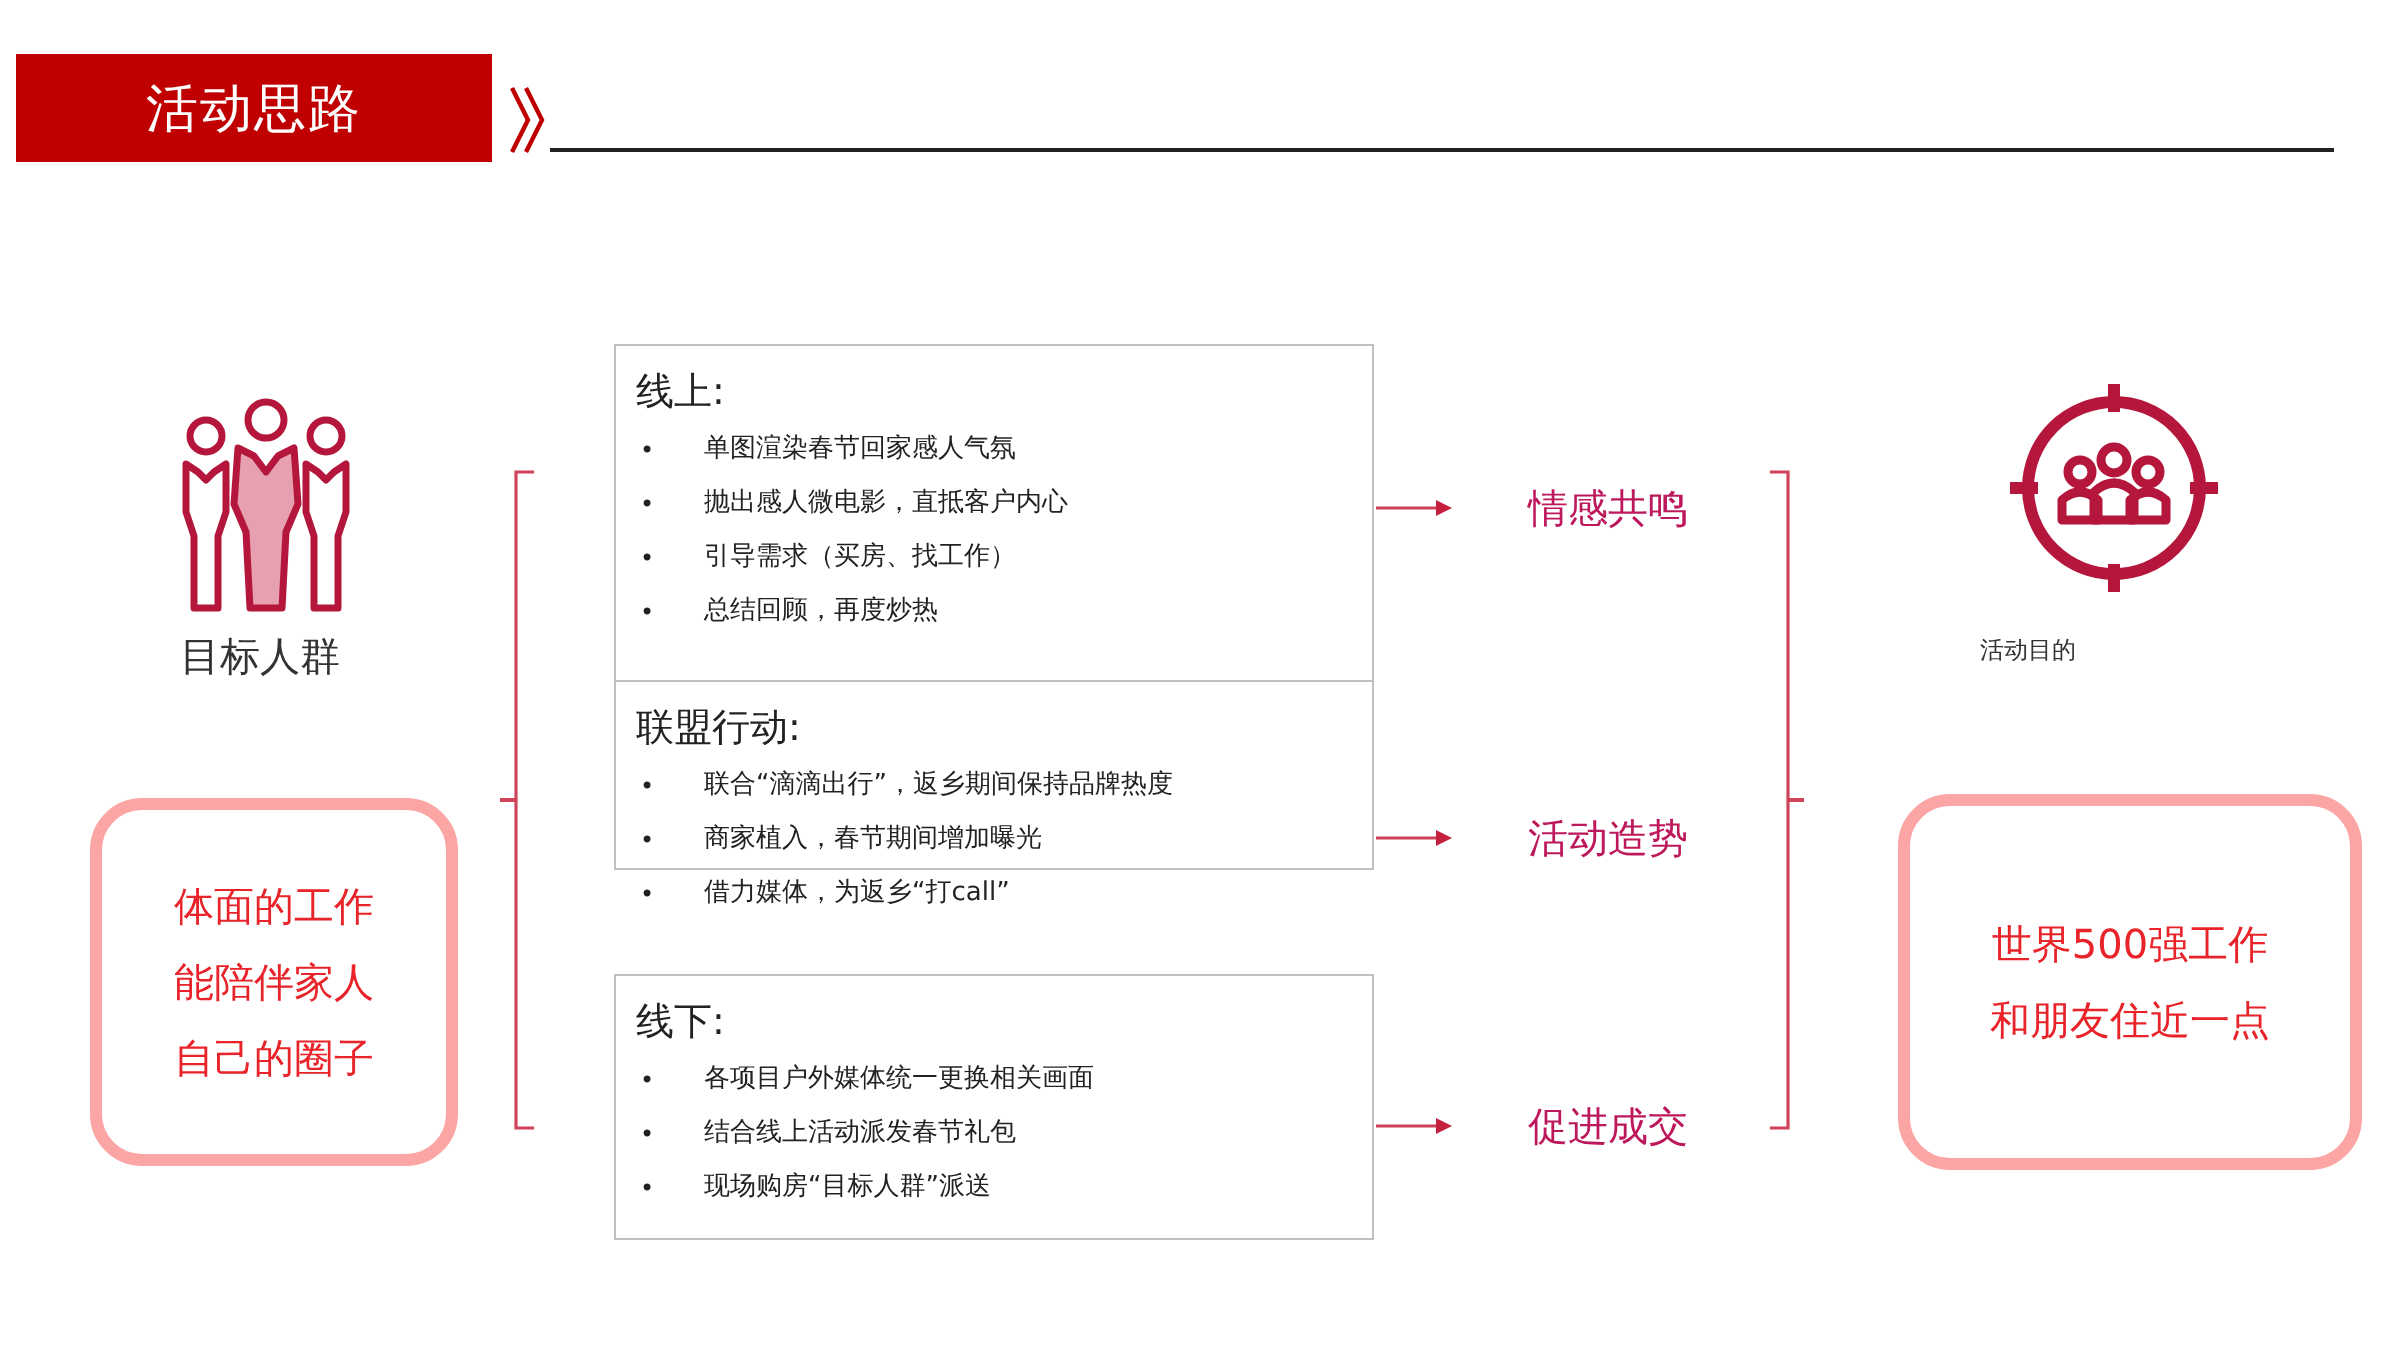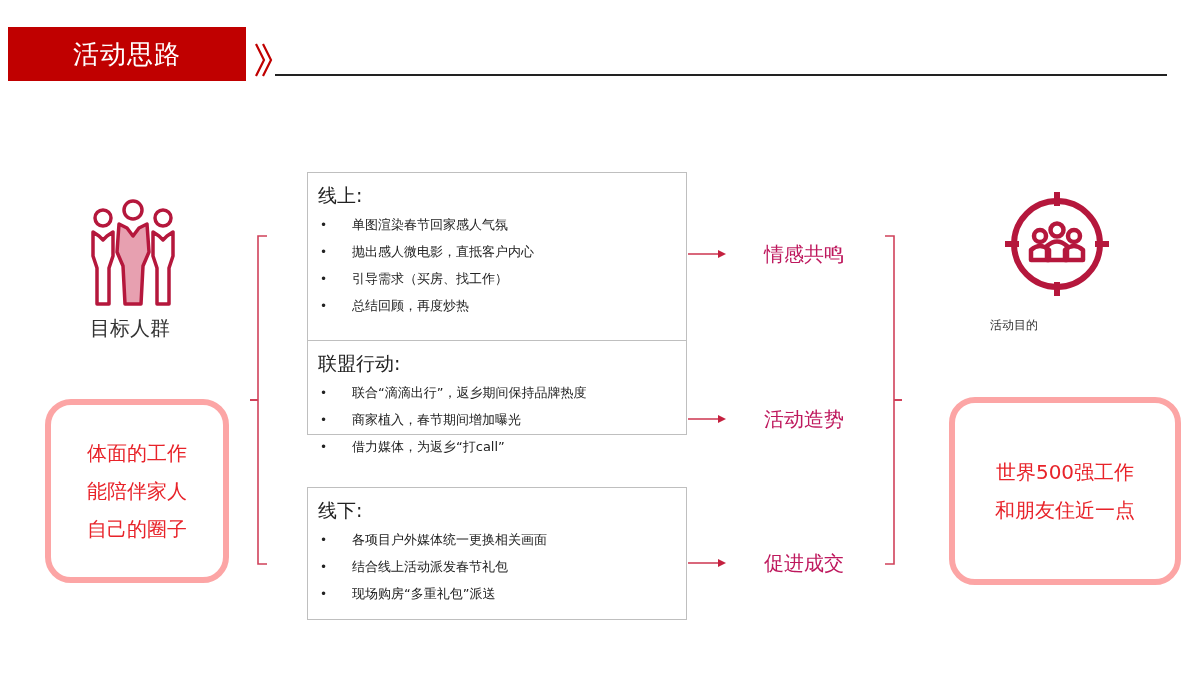--- a/index.html
+++ b/index.html
@@ -110,21 +110,21 @@
     <li>联合“滴滴出行”，返乡期间保持品牌热度</li>
     <li>商家植入，春节期间增加曝光</li>
     <li>借力媒体，为返乡“打call”</li>
   </ul>
 </div>
 <div class="card card3">
   <div class="card-title">线下:</div>
   <ul>
     <li>各项目户外媒体统一更换相关画面</li>
     <li>结合线上活动派发春节礼包</li>
-    <li>现场购房“多重礼包”派送</li>
+    <li>现场购房“目标人群”派送</li>
   </ul>
 </div>
 
 <svg class="arrow" style="top:249px;" viewBox="0 0 40 10">
   <line x1="0" y1="5" x2="32" y2="5" stroke="#d0415a" stroke-width="1.6"></line>
   <polygon points="30,1 38,5 30,9" fill="#c4203f"></polygon>
 </svg>
 <svg class="arrow" style="top:414px;" viewBox="0 0 40 10">
   <line x1="0" y1="5" x2="32" y2="5" stroke="#d0415a" stroke-width="1.6"></line>
   <polygon points="30,1 38,5 30,9" fill="#c4203f"></polygon>

